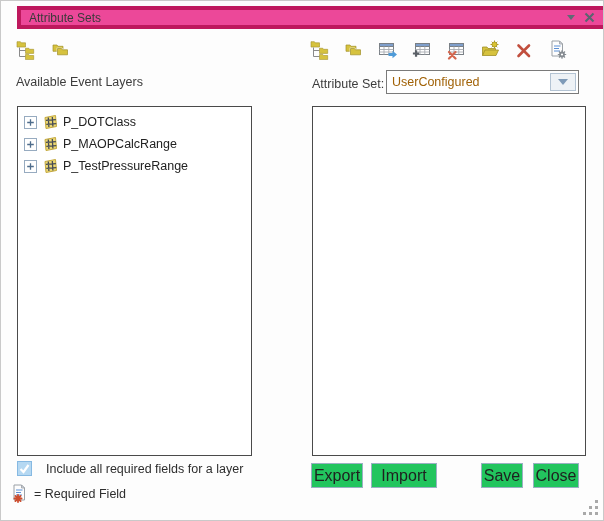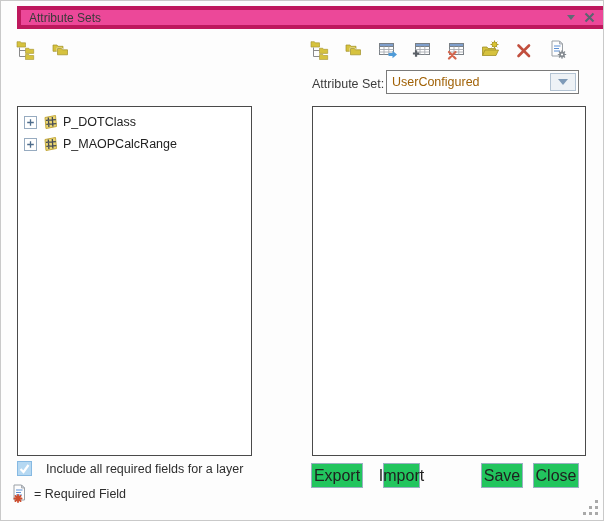--- a/index.html
+++ b/index.html
@@ -50,21 +50,21 @@
   .chk-row .lbl{font-size:12.5px;color:#2e2e2e;margin-left:6px;}
   .legend-row{position:absolute;left:10px;top:483px;display:flex;align-items:center;}
   .legend-row .lbl{font-size:12.5px;color:#2e2e2e;margin-left:4px;}
   
   .btn{
     position:absolute;top:462px;height:25px;background:#22c55e;border:1px solid #99b0c2;
     font-family:"Liberation Sans",sans-serif;font-size:16px;color:#1f1f1f;
     display:flex;align-items:center;justify-content:center;padding:8px;
   }
   .btn.export{left:310px;width:52px;}
-  .btn.import{left:382px;width:37px;}
+  .btn.import{left:370px;width:66px;}
   .btn.save{left:480px;width:42px;}
   .btn.close{left:532px;width:46px;}
   
   .grip{position:absolute;right:3px;bottom:3px;width:18px;height:18px;}
 </style>
 </head>
 <body>
 
 <svg width="0" height="0" style="position:absolute">
   <defs>
@@ -181,20 +181,21 @@
       </svg>
     </span>
     <span class="tool-btn">
       <svg width="20" height="20" viewBox="0 0 20 20">
         <use href="#sym-doc" transform="translate(4,1)"></use>
         <use href="#sym-gear-gray" transform="translate(14,14.5)"></use>
       </svg>
     </span>
   </div>
 
+  <div class="lbl-available">Available Event Layers</div>
   <div class="lbl-attrset">Attribute Set:</div>
   <div class="combo">
     <span class="val">UserConfigured</span>
     <span class="drop">
         <span class="tri"></span>
       </span>
   </div>
 
   <div class="listbox left">
     <div class="tree">
@@ -212,20 +213,31 @@
       <div class="tree-row">
         <svg class="expander" viewBox="0 0 13 13">
           <rect x="0.5" y="0.5" width="12" height="12" fill="#fff" stroke="#97abc0"></rect>
           <path d="M3.2 6.5 H9.8 M6.5 3.2 V9.8" stroke="#4f6d8c" stroke-width="1.3"></path>
         </svg>
         <svg width="16" height="16" viewBox="0 0 16 16">
           <polygon points="3,3.5 13.5,1.5 14.5,12.5 4,14.5" fill="#ecd873" stroke="#c4a93e" stroke-width="1"></polygon>
           <path d="M6.3 3.5 L6.9 13 M10.3 3 L10.9 12.5 M3.9 6.3 L13.9 5.7 M4.3 10.3 L14.3 9.7" stroke="#474c56" stroke-width="1.3" fill="none"></path>
         </svg>
         <span class="lbl">P_MAOPCalcRange</span>
+      </div>
+      <div class="tree-row">
+        <svg class="expander" viewBox="0 0 13 13">
+          <rect x="0.5" y="0.5" width="12" height="12" fill="#fff" stroke="#97abc0"></rect>
+          <path d="M3.2 6.5 H9.8 M6.5 3.2 V9.8" stroke="#4f6d8c" stroke-width="1.3"></path>
+        </svg>
+        <svg width="16" height="16" viewBox="0 0 16 16">
+          <polygon points="3,3.5 13.5,1.5 14.5,12.5 4,14.5" fill="#ecd873" stroke="#c4a93e" stroke-width="1"></polygon>
+          <path d="M6.3 3.5 L6.9 13 M10.3 3 L10.9 12.5 M3.9 6.3 L13.9 5.7 M4.3 10.3 L14.3 9.7" stroke="#474c56" stroke-width="1.3" fill="none"></path>
+        </svg>
+        <span class="lbl">P_TestPressureRange</span>
       </div>
     </div>
   </div>
 
   <div class="listbox right"></div>
 
   <div class="chk-row">
     <span class="checkbox">
       <svg width="13" height="13" viewBox="0 0 13 13">
         <polyline points="2.5,7 5.5,10 10.5,3" fill="none" stroke="#fff" stroke-width="2.2"></polyline>

